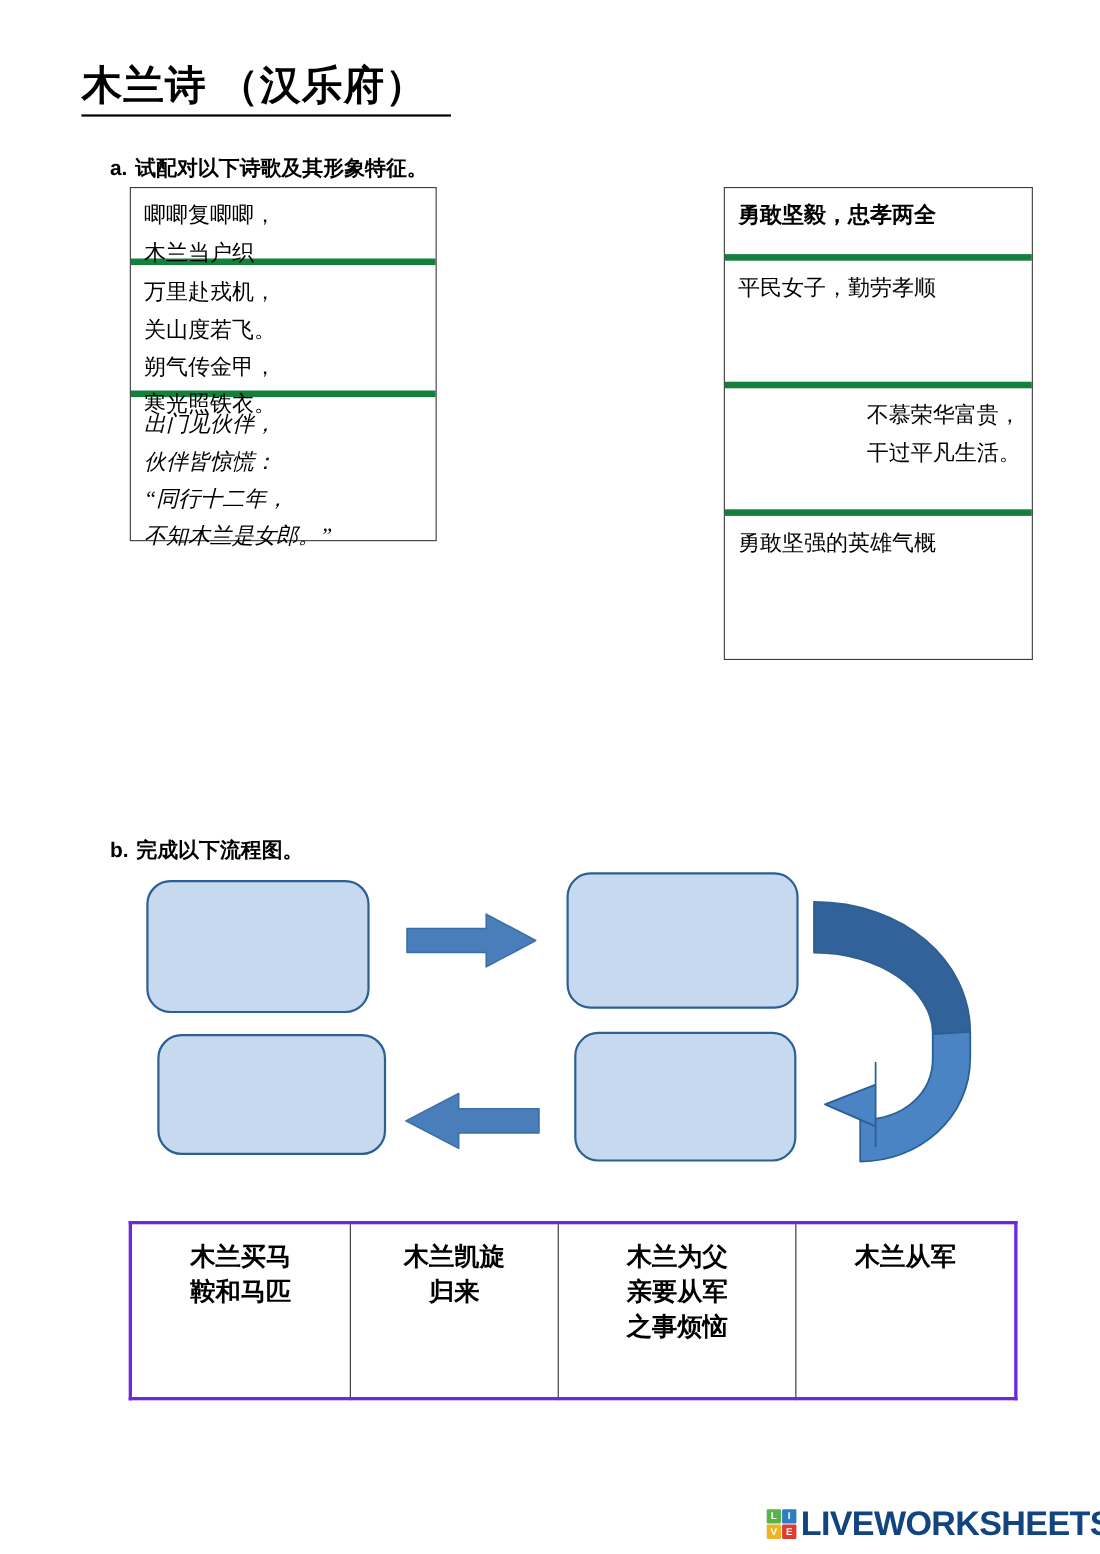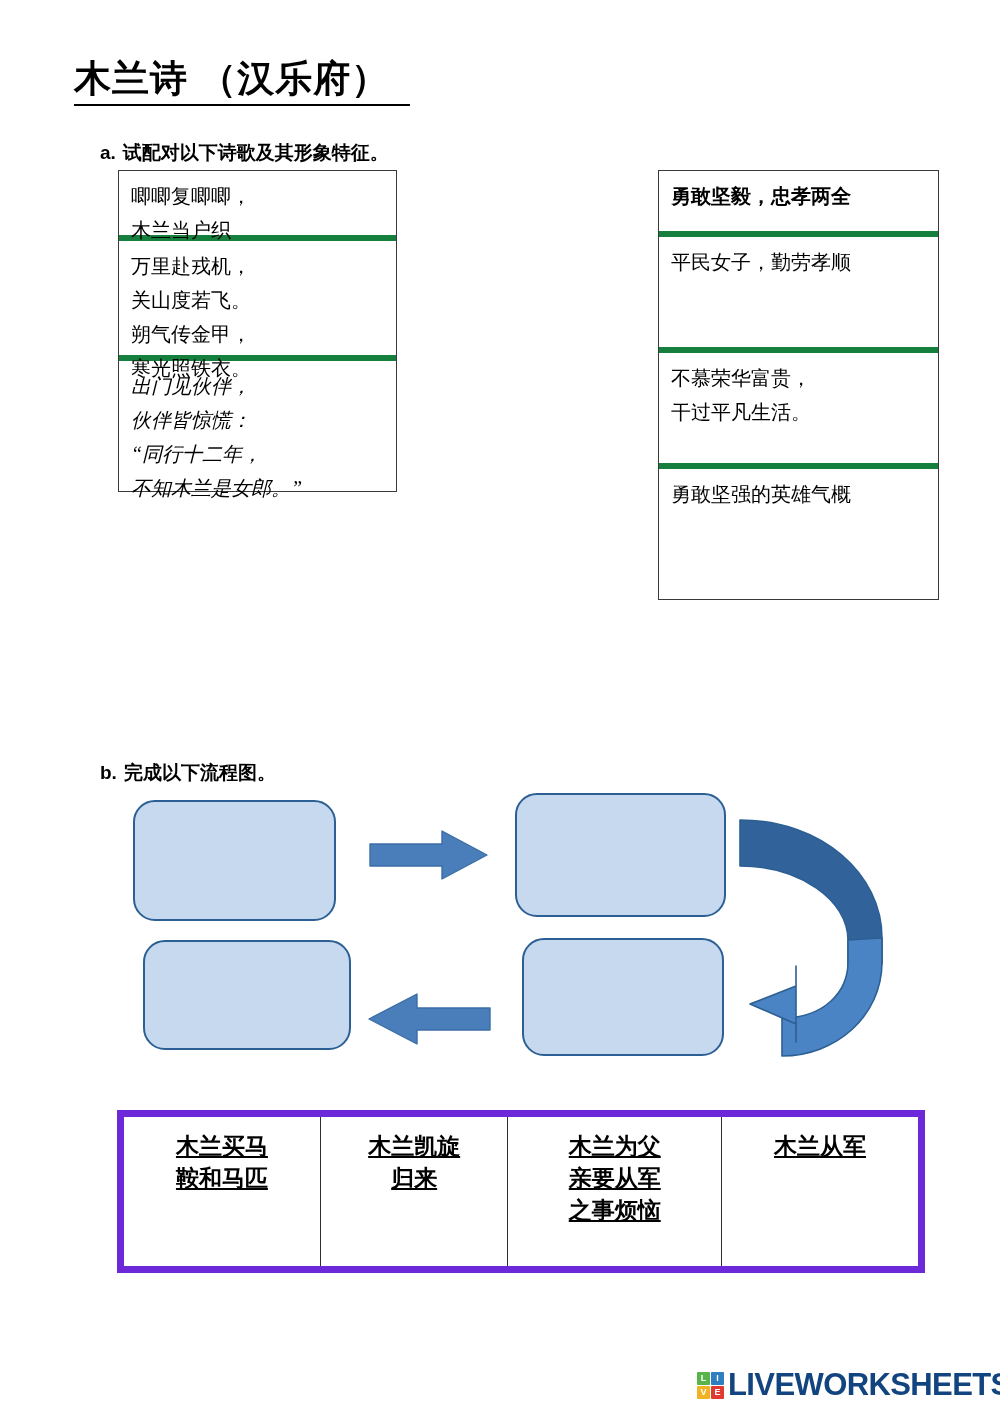--- a/index.html
+++ b/index.html
@@ -15,21 +15,21 @@
     color: #000000;
     overflow: hidden;
   }
 
   
   #worksheet-title {
     position: absolute;
     left: 74px;
     top: 58px;
     width: 360px;
-    font-family: Liberation Sans, sans-serif;
+    font-family: Liberation Serif, serif;
     font-size: 37px;
     font-weight: bold;
     letter-spacing: 1px;
     line-height: 1.15;
     white-space: pre;
   }
   #title-underline {
     position: absolute;
     left: 74px;
     top: 104px;
@@ -96,25 +96,24 @@
   #arrow-left-bottom { left: 366px; top: 990px; width: 126px; height: 58px; }
   #arrow-curved { left: 736px; top: 812px; width: 152px; height: 248px; }
 
   
   #word-bank {
     position: absolute;
     left: 117px;
     top: 1110px;
     width: 808px;
     height: 163px;
-    border: 7px solid #6d28d9;
+    border: 3px solid #6d28d9;
     border-collapse: collapse;
     box-sizing: border-box;
     background: #ffffff;
-    text-decoration: underline;
   }
   #word-bank td {
     border: 1px solid #2f2f2f;
     vertical-align: top;
     text-align: center;
     padding-top: 14px;
     font-family: "Liberation Serif", "DejaVu Serif", serif;
     font-size: 23px;
     font-weight: bold;
     line-height: 32px;
@@ -180,21 +179,21 @@
 寒光照铁衣。</div>
   <div class="match-cell" style="height:130px;font-style:italic;">出门见伙伴，
 伙伴皆惊慌：
 “同行十二年，
 不知木兰是女郎。”</div>
 </div>
 
 <div id="trait-table" class="match-table">
   <div class="match-cell" style="height:66px;font-weight:bold;">勇敢坚毅，忠孝两全</div>
   <div class="match-cell" style="height:116px;">平民女子，勤劳孝顺</div>
-  <div class="match-cell" style="height:116px;">不慕荣华富贵，
+  <div class="match-cell" style="height:116px;text-align:right;">不慕荣华富贵，
 干过平凡生活。</div>
   <div class="match-cell" style="height:130px;">勇敢坚强的英雄气概</div>
 </div>
 
 <div id="heading-b" class="section-heading">
   <span class="marker">b.</span><span class="heading-text">完成以下流程图。</span>
 </div>
 
 <div id="flow-box-1" class="flow-box" style="background: rgb(198, 217, 239); border-color: rgb(44, 95, 147);"></div>
 <div id="flow-box-2" class="flow-box" style="background: rgb(198, 217, 239); border-color: rgb(44, 95, 147);"></div>

